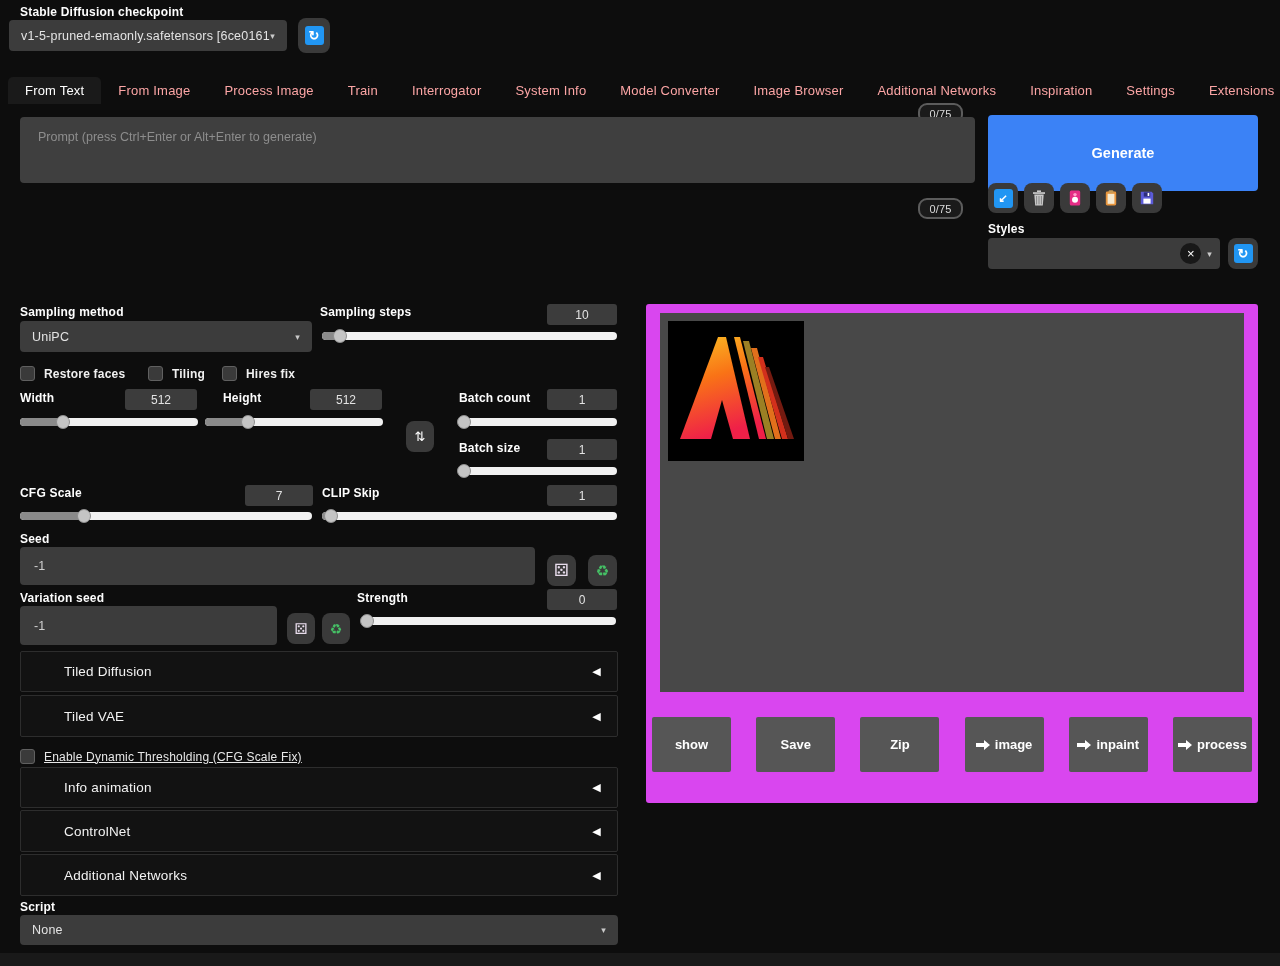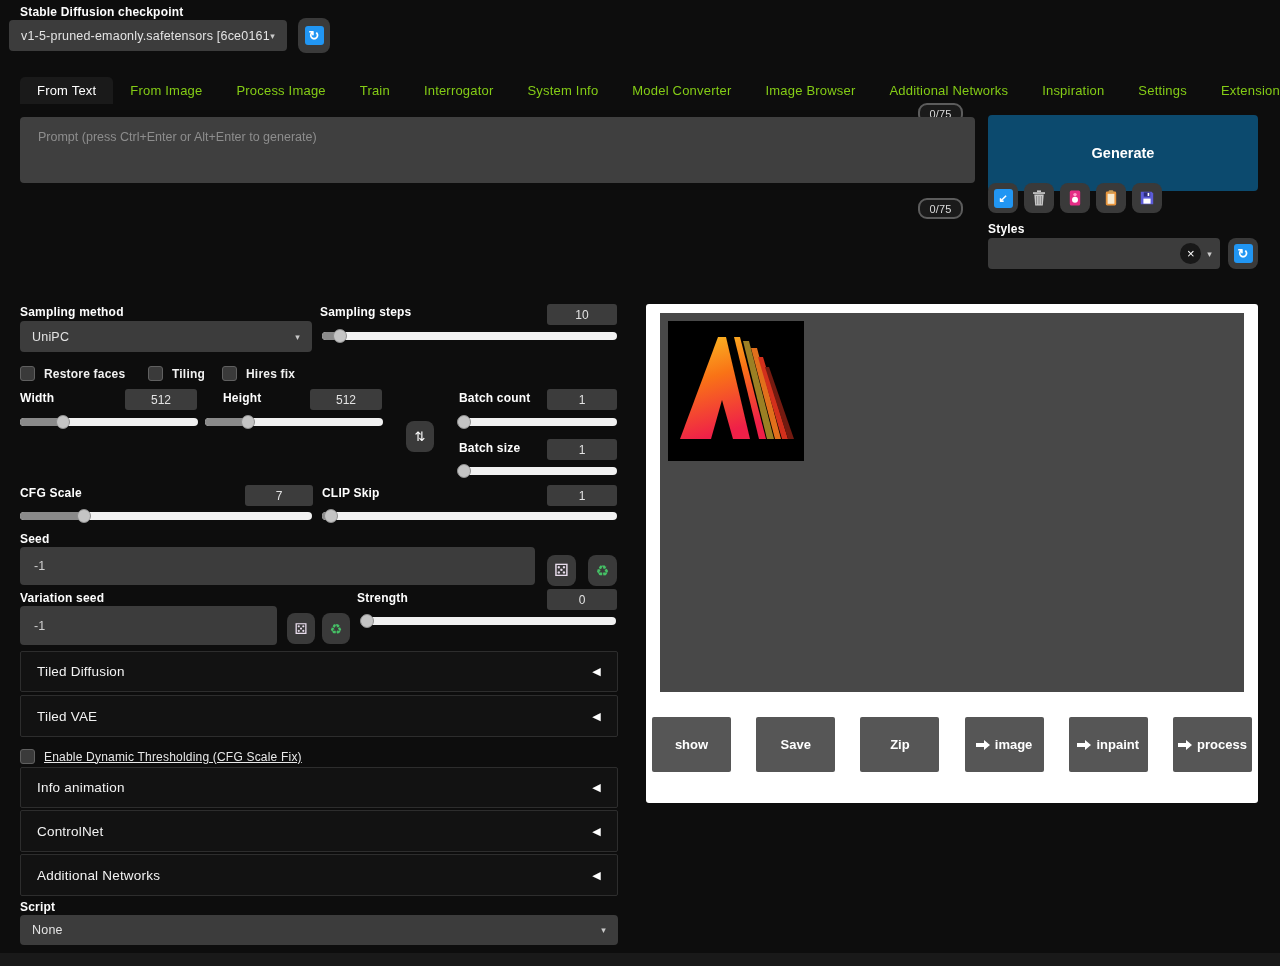--- a/index.html
+++ b/index.html
@@ -27,23 +27,23 @@
     position:absolute; background:#3f3f3f; border:none; border-radius:4px;
     color:#cfcfcf; font-size:12.5px; font-family:inherit; padding:13px 18px; resize:none;
   }
   textarea.promptbox::placeholder { color:#8d8d8d; }
   .counter-badge {
     position:absolute; width:45px; height:21px; background:#1a1a1a;
     border:2px solid #5c5c5c; border-radius:9px; color:#dcdcdc; font-size:11px;
     display:flex; align-items:center; justify-content:center;
   }
   
-  .tabbar { position:absolute; top:77px; left:0; width:100%; height:27px; display:flex; padding-left:20px;text-align:right; }
+  .tabbar { position:absolute; top:77px; left:0; width:100%; height:27px; display:flex; padding-left:8px;text-align:right; }
   .tab {
-    padding:0 17px; font-size:13px; color:#84cc16; display:flex; align-items:center;
+    padding:0 17px; font-size:13px; color:#fca5a5; display:flex; align-items:center;
     cursor:pointer; white-space:nowrap;
   }
   .tab.active { color:#fff; background:#1a1a1a; border-radius:5px 5px 0 0; }
   
   .slider { position:absolute; height:14px; cursor:pointer; }
   .slider .track { position:absolute; top:3px; left:0; right:0; height:8px; border-radius:4px; background:#f1f1f1; overflow:hidden; }
   .slider .fill { height:100%; background:#8a8a8a; }
   .slider .handle {
     position:absolute; top:0; width:14px; height:14px; border-radius:50%;
     background:#c4c4c4; border:1px solid #8f8f8f; transform:translateX(-7px);
@@ -51,55 +51,55 @@
   
   .checkrow { position:absolute; display:flex; align-items:center; gap:9px; cursor:pointer; }
   .checkbox { width:15px; height:15px; background:#3a3a3a; border:1px solid #606060; border-radius:3px; }
   .checklabel { font-size:12px; color:#f0f0f0; font-weight:bold; white-space:nowrap; }
   
   .accordion {
     position:absolute; left:20px; width:598px; height:41px; background:#121212;
     border:1px solid #2d2d2d; border-radius:2px; display:flex; align-items:center;
     justify-content:space-between; padding:0 16px; cursor:pointer;
   }
-  .accordion .acc-label { font-size:13.5px; color:#f2f2f2; }
+  .accordion .acc-label { font-size:13.5px; color:#f2f2f2;margin-left:27px; }
   .accordion .acc-arrow { font-size:11px; color:#fff; }
   
   .sq-btn {
     position:absolute; width:29px; height:31px; border-radius:8px; background:#3a3a3a;
     border:none; display:flex; align-items:center; justify-content:center; cursor:pointer;
   }
   .blue-chip {
     width:19px; height:19px; background:#2196f3; border-radius:3px; color:#fff;
     font-size:13px; line-height:19px; text-align:center; font-weight:bold;
   }
   .glyph-dice { font-size:17px; color:#e8dcec; }
   .glyph-recycle { font-size:15px; color:#45c065; }
   
   .generate-btn {
-    position:absolute; left:988px; top:115px; width:270px; height:76px; background:#0c4a6e;
+    position:absolute; left:988px; top:115px; width:270px; height:76px; background:#3b82f6;
     border:none; border-radius:4px; color:#fff; font-size:14.5px; font-weight:bold;
     cursor:pointer; font-family:inherit;
   }
   .tools { position:absolute; left:988px; top:183px; display:flex; gap:6px; }
   .tool-btn {
     width:30px; height:30px; border-radius:8px; background:#3a3a3a; border:none;
     display:flex; align-items:center; justify-content:center; cursor:pointer;
   }
   .styles-select {
     position:absolute; left:988px; top:238px; width:232px; height:31px; background:#3c3c3c;
     border-radius:4px; display:flex; align-items:center; justify-content:flex-end;
     padding:0 8px; gap:6px; cursor:pointer;
   }
   .x-circle {
     width:21px; height:21px; border-radius:50%; background:#181818; color:#fff;
     font-size:13px; display:flex; align-items:center; justify-content:center;
   }
   
-  .out-panel { position:absolute; left:646px; top:304px; width:612px; height:499px; background:#ffffff; border-radius:3px; }
+  .out-panel { position:absolute; left:646px; top:304px; width:612px; height:499px; background:#d946ef; border-radius:3px; }
   .preview { position:absolute; left:14px; top:9px; width:584px; height:379px; background:#484848; }
   .result-thumb { position:absolute; left:8px; top:8px; width:136px; height:140px; cursor:pointer; }
   .out-buttons { position:absolute; left:6px; width:600px; top:413px; display:flex; justify-content:space-between; }
   .out-btn {
     width:79px; height:55px; background:#565656; border:none; border-radius:2px;
     color:#fff; font-size:13px; font-weight:bold; font-family:inherit; cursor:pointer;
     display:flex; align-items:center; justify-content:center; gap:5px; flex-wrap:wrap; padding:5px 3px;
   }
   .arrow-glyph { display:inline-block; }
   .bottom-strip { position:absolute; left:0; bottom:0; width:100%; height:13px; background:#191919; }

